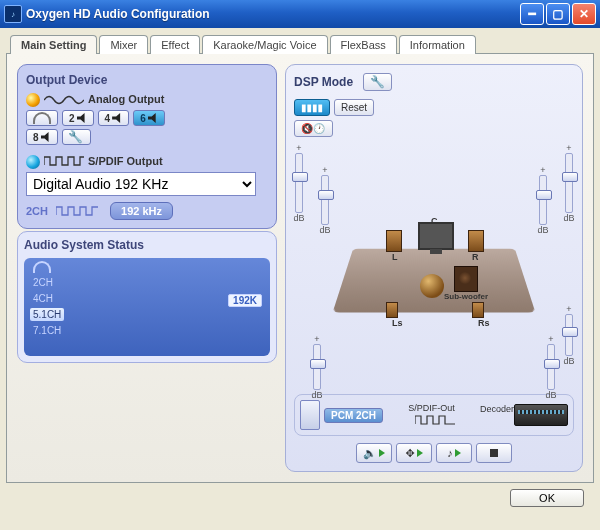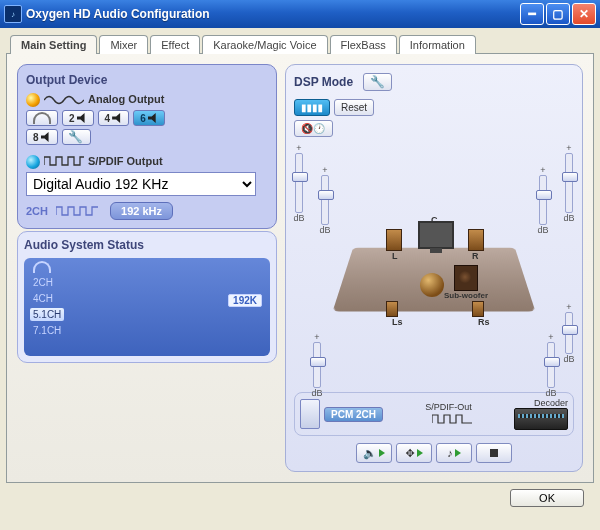--- a/index.html
+++ b/index.html
@@ -265,21 +265,21 @@
         <div style="display:flex;align-items:center;gap:4px">
           <div class="towercase"></div>
           <span class="smallbtn badge">PCM 2CH</span>
         </div>
         <div style="display:flex;flex-direction:column;align-items:flex-end">
           <span class="siglab">S/PDIF-Out</span>
           <svg width="40" height="14">
               <path d="M0 11 L0 3 L6 3 L6 11 L12 11 L12 3 L18 3 L18 11 L24 11 L24 3 L30 3 L30 11 L40 11" stroke="#333" fill="none" stroke-width="1.2"></path>
             </svg>
         </div>
-        <div style="display:flex;flex-direction:column;align-items:flex-end">
+        <div style="display:flex;flex-direction:row;align-items:flex-start">
           <span class="siglab">Decoder</span>
           <div class="decoder"></div>
         </div>
       </div>
 
       <div class="playrow">
         <div class="playbtn">
             <span>🔈</span>
             <span class="tri"></span>
           </div>

